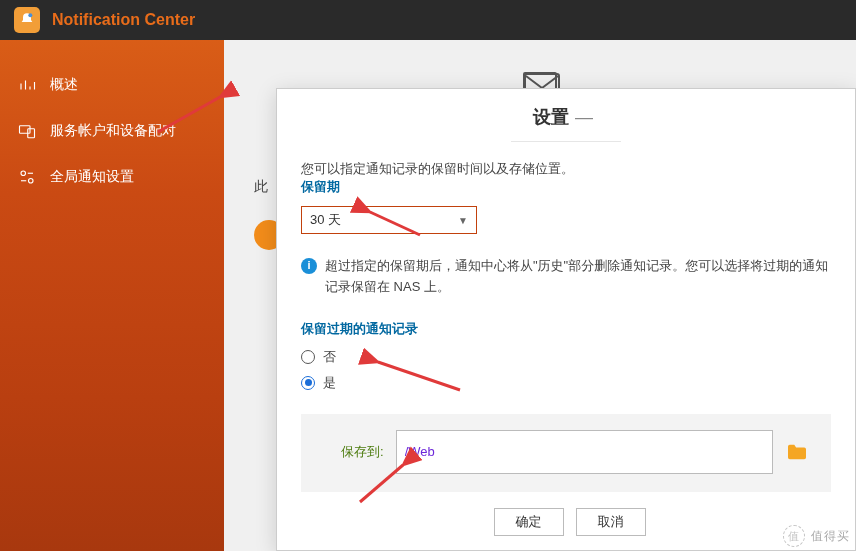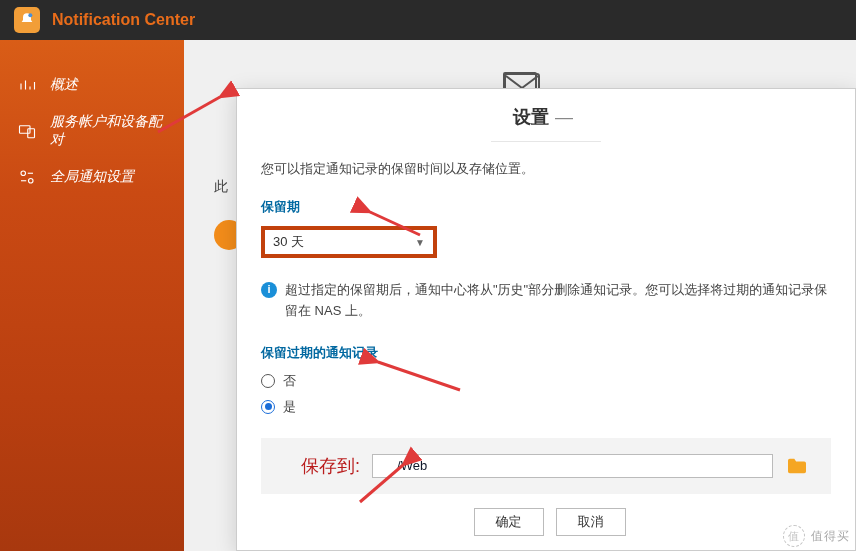--- a/index.html
+++ b/index.html
@@ -24,24 +24,23 @@
   .header .app-icon {
     width: 26px; height: 26px;
     background: #f29e38;
     border-radius: 5px;
     display:flex;align-items:center;justify-content:center;
     color:#fff;
   }
   .header .title { color: #e86c1a; font-size: 16px; font-weight: 600; }
   .main { display:flex; height: calc(100% - 40px); }
   .sidebar {
-    width: 184px;
+    width: 224px;
     background: linear-gradient(180deg, #d95d17 0%, #ca4a13 30%, #b93f10 70%, #a8380e 100%);
     padding-top: 22px;
-    font-style: italic;
   }
   .nav-item {
     display:flex;align-items:center;
     height: 46px;
     padding: 0 18px;
     gap: 14px;
     color: #fff;
     font-size: 14px;
     cursor: pointer;
   }
@@ -90,25 +89,25 @@
     padding: 16px 22px 12px;
     display:flex; align-items:center; justify-content:space-between;
     border-bottom:1px solid #e6e6e6;
   }
   .dialog-title { font-size:18px; font-weight:700; color:#333; }
   .dialog-min { color:#888; font-size:18px; cursor:pointer; padding:0 6px;}
   .dialog-body {
     flex:1; padding: 18px 24px 10px; overflow:auto;
     color:#444; font-size:13px;
   }
-  .desc { margin-bottom: 20px; }
+  .desc { }
   .section-label { font-weight:700; margin-bottom:10px; color:#0369a1;}
   .select-box {
     width: 176px; height:28px;
-    border:4px solid #c2410c;
+    border:1px solid #c2410c;
     display:flex; align-items:center; justify-content:space-between;
     padding: 12px 8px;
     background:#fff;
     cursor:pointer;
     color:#333;
     font-size:13px;
     margin-bottom: 22px;
   }
   .select-box .caret { font-size:10px; color:#666;}
   .info-row { display:flex; align-items:flex-start; gap:8px; margin-bottom:22px; line-height:1.6;}
@@ -123,24 +122,24 @@
   .radio {
     width:14px;height:14px;border:1.5px solid #555;border-radius:50%;
     display:flex;align-items:center;justify-content:center;
   }
   .radio.checked::after{content:"";width:7px;height:7px;border-radius:50%;background:#1a6dd8;}
   .radio.checked{border-color:#1a6dd8;}
   .save-panel {
     background:#f3f3f3; padding:16px 22px 18px 40px;
     display:flex; align-items:center; gap:12px;
   }
-  .save-label { color:#b91c1c; font-size:18px;}
+  .save-label { color:#4d7c0f; font-size:13px;}
   .path-input {
-    flex:1; height:24px; border:1px solid #bbb; background:#fff;
-    padding:0 24px; font-size:13px; color:#0f172a;
+    flex:1; height:44px; border:1px solid #bbb; background:#fff;
+    padding:0 8px; font-size:13px; color:#6d28d9;
   }
   .folder-btn {
     width:24px;height:20px; cursor:pointer;
     display:flex;align-items:center;justify-content:center;
   }
   .folder-btn svg { fill:#f5a623;}
   .dialog-footer {
     padding: 14px 18px;
     display:flex; justify-content:flex-end; gap:12px;
     background:#fff;

